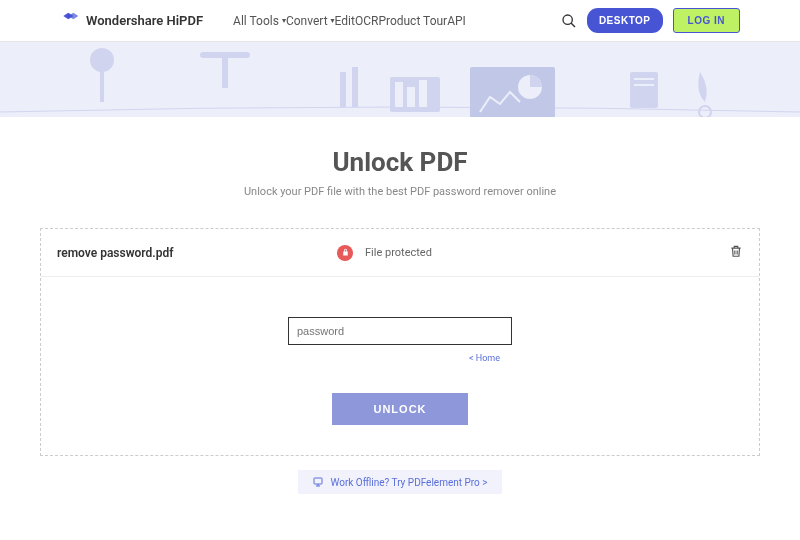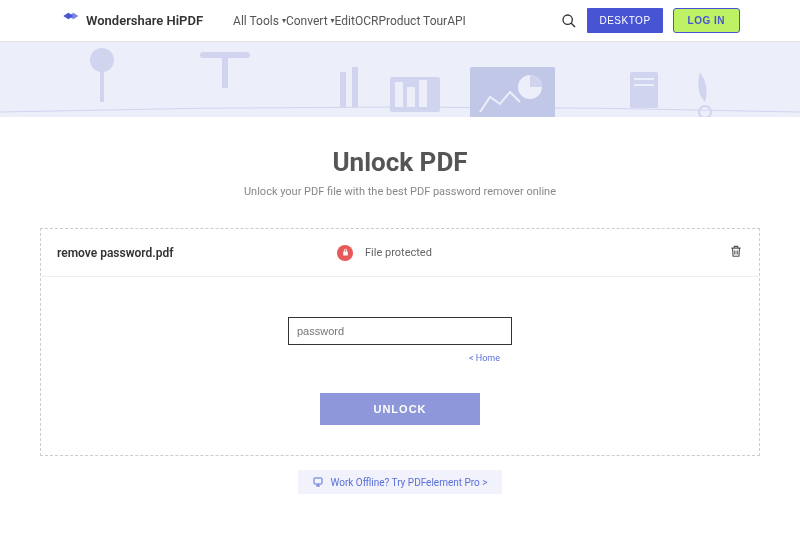--- a/index.html
+++ b/index.html
@@ -7,21 +7,21 @@
     
     .header { display: flex; align-items: center; padding: 8px 60px; border-bottom: 1px solid #e5e5e5; gap: 16px; }
     .logo-area { display: flex; align-items: center; gap: 6px; }
     .logo-icon { width: 20px; height: 20px; }
     .logo-text { font-weight: 600; font-size: 13px; color: #333; }
     .nav { display: flex; align-items: center; margin-left: 14px; flex: 1; }
     .nav-item { font-size: 12px; color: #555; cursor: pointer; display: flex; align-items: center; gap: 3px; }
     .chev { font-size: 8px; }
     .header-right { display: flex; align-items: center; gap: 10px; }
     .search-icon { width: 16px; height: 16px; cursor: pointer; }
-    .btn-desktop { background: #4754d4; color: #fff; font-size: 10px; font-weight: 400; padding: 7px 12px; border-radius: 1px; border: none; cursor: pointer; letter-spacing: 0.5px; }
+    .btn-desktop { background: #4754d4; color: #fff; font-size: 10px; font-weight: 700; padding: 7px 12px; border-radius: 11px; border: none; cursor: pointer; letter-spacing: 0.5px; }
     .btn-login { background: #bef264; color: #4754d4; font-size: 10px; font-weight: 600; padding: 6px 14px; border-radius: 3px; border: 1px solid #4754d4; cursor: pointer; letter-spacing: 0.5px; }
     
     .banner { height: 75px; background: #eceefa; position: relative; overflow: hidden; }
     .banner svg { position: absolute; }
     
     .main { padding: 30px 40px 0; text-align: center; }
     .title { font-size: 26px; font-weight: 700; color: #555; margin-bottom: 8px; }
     .subtitle { font-size: 11px; color: #888; margin-bottom: 30px; }
     
     .card { border: 1px dashed #ccc; padding: 0; margin: 0 auto; max-width: 720px; text-align: center; }
@@ -30,21 +30,21 @@
     .file-status { display: flex; align-items: center; gap: 12px; flex: 1; justify-content: flex-start; }
     .lock-badge { width: 16px; height: 16px; background: #e85a5a; border-radius: 50%; display: flex; align-items: center; justify-content: center; }
     .lock-badge svg { width: 9px; height: 9px; }
     .status-text { font-size: 11px; color: #666; }
     .delete-btn { cursor: pointer; }
     
     .card-body { padding: 40px 20px 30px; }
     .instruction { font-size: 11px; font-weight: 600; color: #333; margin-bottom: 20px; }
     .pw-input { width: 224px; padding: 7px 8px; border: 1px solid #333; font-size: 11px; color: #999; outline: none; }
     .home-link { display: block; font-size: 9px; color: #5a6fd8; margin: 8px auto 0; text-align: right; width: 200px; cursor: pointer; }
-    .unlock-btn { display: block; margin: 30px auto 0; width: 160px; padding: 10px 0; background: #8e97d9; color: #fff; border: none; font-size: 11px; font-weight: 600; letter-spacing: 1px; cursor: pointer; }
+    .unlock-btn { display: block; margin: 30px auto 0; width: 136px; padding: 10px 0; background: #8e97d9; color: #fff; border: none; font-size: 11px; font-weight: 600; letter-spacing: 1px; cursor: pointer; }
     
     .footer-cta { text-align: center; margin-top: 14px; }
     .offline-link { display: inline-flex; align-items: flex-end; gap: 6px; background: #f1f2fb; padding: 6px 14px; border-radius: 0; font-size: 10px; color: #5a6fd8; cursor: pointer; }
   </style>
 </head>
 <body>
 
 <div class="header">
   <div class="logo-area">
     <svg class="logo-icon" viewBox="0 0 24 24">

